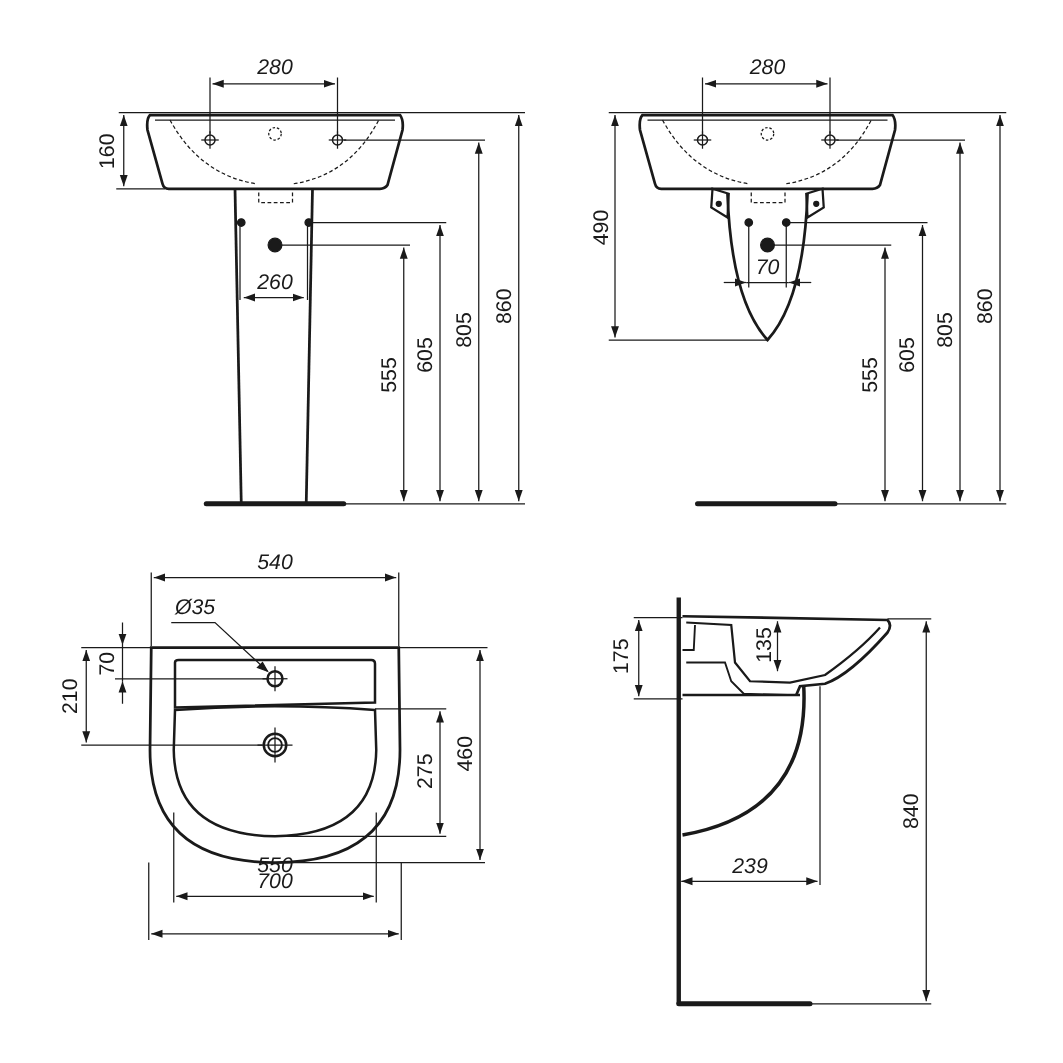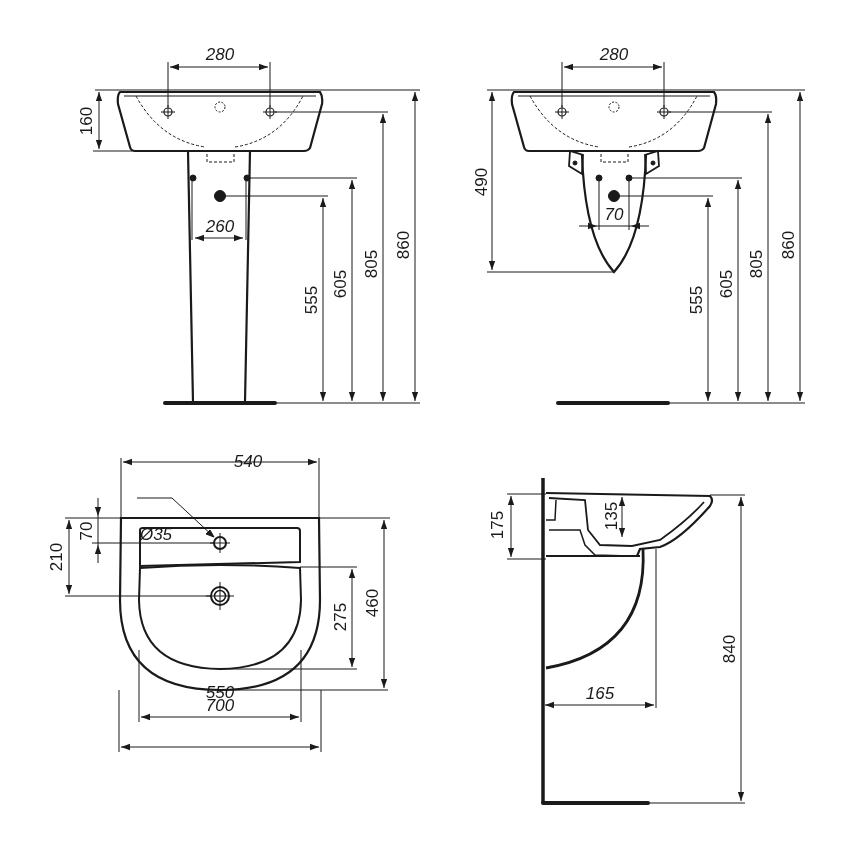--- a/index.html
+++ b/index.html
@@ -185,25 +185,25 @@
 <div class="lbl rot" style="left:403px;top:245px;">860</div>
 
 <div class="lbl hor" style="left:614px;top:54px;">280</div>
 <div class="lbl rot" style="left:481px;top:182px;">490</div>
 <div class="lbl hor" style="left:614px;top:214px;">70</div>
 <div class="lbl rot" style="left:696px;top:300px;">555</div>
 <div class="lbl rot" style="left:726px;top:284px;">605</div>
 <div class="lbl rot" style="left:756px;top:264px;">805</div>
 <div class="lbl rot" style="left:788px;top:245px;">860</div>
 
-<div class="lbl hor" style="left:220px;top:461px;margin-left:28px;">540</div>
-<div class="lbl hor" style="left:156px;top:486px;margin-top:48px;">Ø35</div>
+<div class="lbl hor" style="left:220px;top:450px;">540</div>
+<div class="lbl hor" style="left:156px;top:486px;">Ø35</div>
 <div class="lbl rot" style="left:86px;top:531px;">70</div>
 <div class="lbl rot" style="left:56px;top:557px;">210</div>
 <div class="lbl rot" style="left:340px;top:617px;">275</div>
 <div class="lbl rot" style="left:372px;top:603px;">460</div>
 <div class="lbl hor" style="left:220px;top:705px;">700</div>
 <div class="lbl hor" style="left:220px;top:692px;">550</div>
 
 <div class="lbl rot" style="left:497px;top:525px;">175</div>
 <div class="lbl rot" style="left:611px;top:516px;">135</div>
-<div class="lbl hor" style="left:600px;top:693px;">165</div>
+<div class="lbl hor" style="left:600px;top:693px;">239</div>
 <div class="lbl rot" style="left:729px;top:649px;">840</div>
 
 </body></html>

